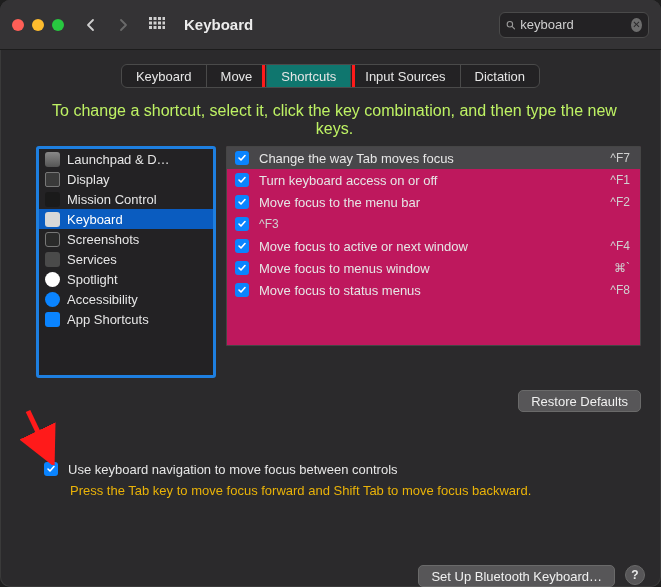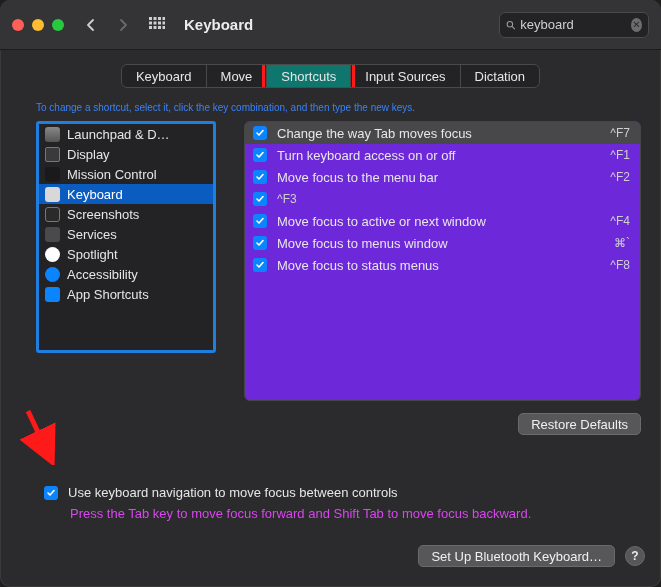--- a/index.html
+++ b/index.html
@@ -76,24 +76,24 @@
     display: flex; align-items: center; border-right: 1px solid #4a4a4a;
     position: relative;
   }
   .tab:last-child { border-right: none; }
   .tab.active { background: #0f766e; }
   .tab-highlight {
     position: absolute; inset: -5px -5px -5px -5px;
     border: 3px solid #ff1a1a; pointer-events: none;
   }
 
-  .instr { text-align: left; margin: 14px 28px 8px 36px; font-size: 10px; color: #3b82f6; }
+  .instr { text-align: center; margin: 14px 28px 8px 36px; font-size: 16px; color: #bef264; }
 
   
-  .panels { display: flex; gap: 28px; padding: 0 20px 0 36px; }
+  .panels { display: flex; gap: 10px; padding: 0 20px 0 36px; }
   .catlist {
     width: 180px; height: 232px;
     background: #232224;
     border: 3px solid #1e7fe0;
     border-radius: 3px;
     overflow: hidden;
   }
   .cat {
     display: flex; align-items: center; gap: 7px;
     height: 20px; padding: 0 6px; font-size: 13px;
@@ -107,24 +107,24 @@
   .ic-display { background: #3a3a3a; border:1px solid #777; border-radius:2px; }
   .ic-mission { background: #1a1a1a; }
   .ic-keyboard { background: #d8d8d8; }
   .ic-screen { background: #2a2a2a; border:1px solid #777; }
   .ic-services { background: #4a4a4a; }
   .ic-spot { background: #fff; border-radius:50%; }
   .ic-access { background: #0a84ff; border-radius:50%; }
   .ic-app { background: #0a84ff; }
 
   .shlist {
-    flex: 1; height: 280px;
-    background: #6d28d9;
+    flex: 1; height: 200px;
+    background: #be185d;
     border: 1px solid #454545;
-    border-radius: 6px;
+    border-radius: 1px;
     overflow: hidden;
   }
   .sh {
     display: flex; align-items: center; height: 22px; padding: 0 10px 0 8px;
     font-size: 13px; gap: 10px;
   }
   .sh.sel { background: #48474a; }
   .chk {
     width: 14px; height: 14px; border-radius: 3px;
     background: #0a84ff; display: flex; align-items: center; justify-content: center;
@@ -146,26 +146,26 @@
     display: flex; align-items: center;
   }
 
   .arrow {
     position: absolute; left: 20px; top: 405px; pointer-events: none;
   }
 
   .bottom {
     padding: 10px 30px 0 44px;
   }
-  .krow { display: flex; align-items: center; gap: 10px; }
-  .hint { color: #d946ef; font-size: 13px; margin: 6px 0 0 26px; }
+  .krow { display: flex; gap: 10px; }
+  .hint { color: #eab308; font-size: 13px; margin: 6px 0 0 26px; }
 
   .footer {
-    position: absolute; bottom: 20px; right: 16px;
-    display: flex; align-items: center; gap: 10px;
+    position: absolute; bottom: 0; right: 16px;
+    display: flex; gap: 10px;
   }
   .helpbtn {
     width: 20px; height: 20px; border-radius: 50%;
     background: #575658; border: 1px solid #6a6a6a;
     color: #eaeaea; font-size: 12px; font-weight: bold;
     display: flex; align-items: center; justify-content: center;
   }
 </style>
 </head>
 <body>

